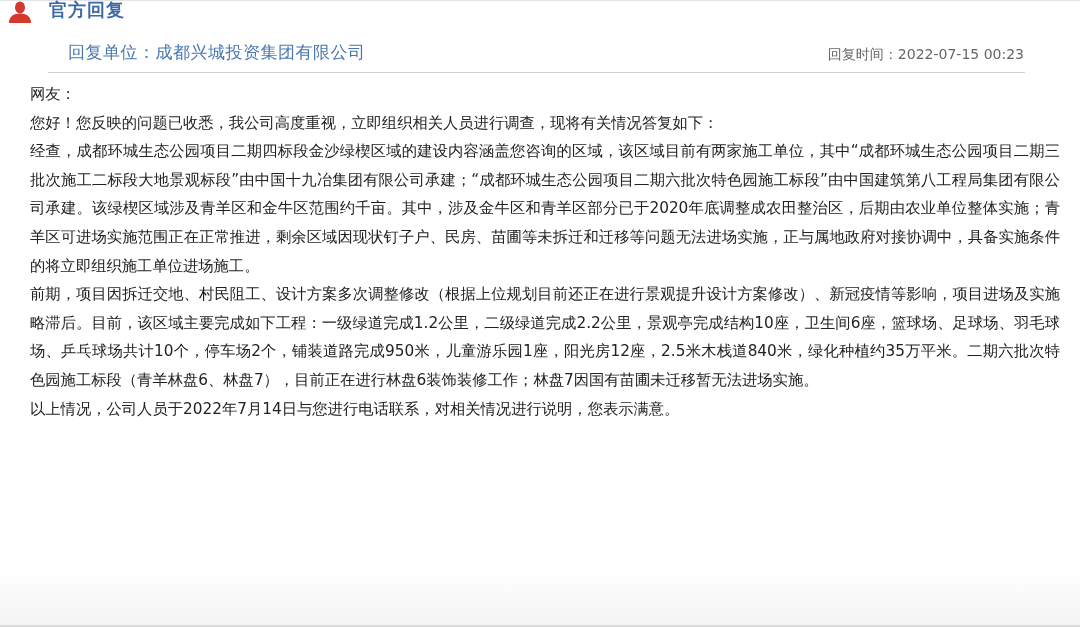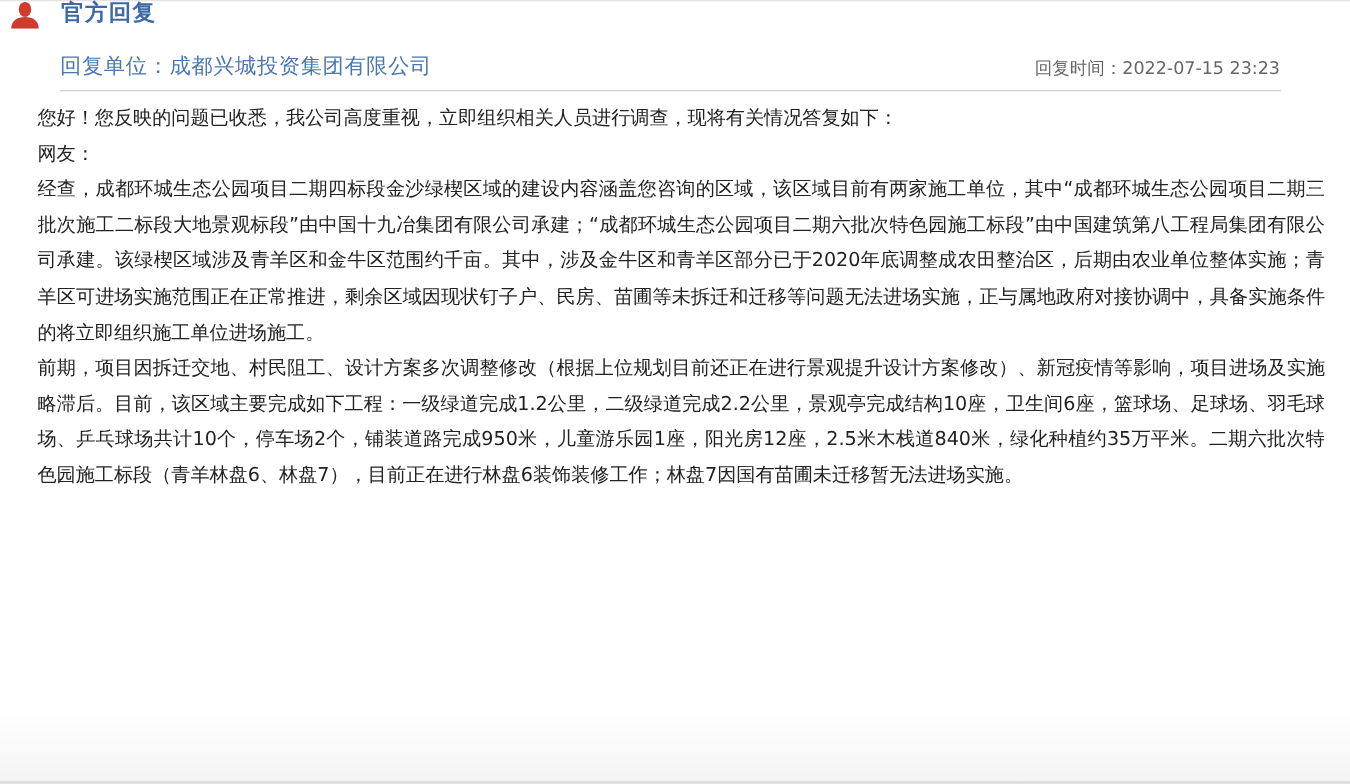--- a/index.html
+++ b/index.html
@@ -29,21 +29,21 @@
       position: absolute;
       left: 49px; top: -2px;
       font-size: 18px;
       font-weight: bold;
       color: #3d6aa7;
       letter-spacing: 1px;
       white-space: nowrap;
     }
     .reply-unit {
       position: absolute;
-      left: 48px; top: 41px;
+      left: 68px; top: 41px;
       font-size: 17px;
       color: #4a77b0;
       white-space: nowrap;
       letter-spacing: 0.5px;
     }
     .reply-time {
       position: absolute;
       right: 56px; top: 46px;
       font-size: 14px;
       color: #666666;
@@ -88,25 +88,26 @@
 
 <div>
   <svg class="person-icon" viewBox="0 0 24 22" xmlns="http://www.w3.org/2000/svg">
     <ellipse cx="12" cy="6.5" rx="5" ry="6" fill="#d23a2e"></ellipse>
     <path d="M1 22 C1 15.5 5.5 12.5 12 12.5 C18.5 12.5 23 15.5 23 22 Z" fill="#d23a2e"></path>
   </svg>
   <div class="section-title">官方回复</div>
 </div>
 
 <div class="reply-unit">回复单位：成都兴城投资集团有限公司</div>
-<div class="reply-time">回复时间：2022-07-15 23:23</div>
+<div class="reply-time">回复时间：2022-07-15 00:23</div>
 
 <div class="divider"></div>
 
 <div class="content">
+  <p>网友：</p>
   <p>您好！您反映的问题已收悉，我公司高度重视，立即组织相关人员进行调查，现将有关情况答复如下：</p>
-  <p>网友：</p>
   <p>经查，成都环城生态公园项目二期四标段金沙绿楔区域的建设内容涵盖您咨询的区域，该区域目前有两家施工单位，其中“成都环城生态公园项目二期三批次施工二标段大地景观标段”由中国十九冶集团有限公司承建；“成都环城生态公园项目二期六批次特色园施工标段”由中国建筑第八工程局集团有限公司承建。该绿楔区域涉及青羊区和金牛区范围约千亩。其中，涉及金牛区和青羊区部分已于2020年底调整成农田整治区，后期由农业单位整体实施；青羊区可进场实施范围正在正常推进，剩余区域因现状钉子户、民房、苗圃等未拆迁和迁移等问题无法进场实施，正与属地政府对接协调中，具备实施条件的将立即组织施工单位进场施工。</p>
   <p>前期，项目因拆迁交地、村民阻工、设计方案多次调整修改（根据上位规划目前还正在进行景观提升设计方案修改）、新冠疫情等影响，项目进场及实施略滞后。目前，该区域主要完成如下工程：一级绿道完成1.2公里，二级绿道完成2.2公里，景观亭完成结构10座，卫生间6座，篮球场、足球场、羽毛球场、乒乓球场共计10个，停车场2个，铺装道路完成950米，儿童游乐园1座，阳光房12座，2.5米木栈道840米，绿化种植约35万平米。二期六批次特色园施工标段（青羊林盘6、林盘7），目前正在进行林盘6装饰装修工作；林盘7因国有苗圃未迁移暂无法进场实施。</p>
+  <p>以上情况，公司人员于2022年7月14日与您进行电话联系，对相关情况进行说明，您表示满意。</p>
 </div>
 
 <div class="bottom-fade"></div>
 <div class="bottom-edge"></div>
 
 </body></html>

